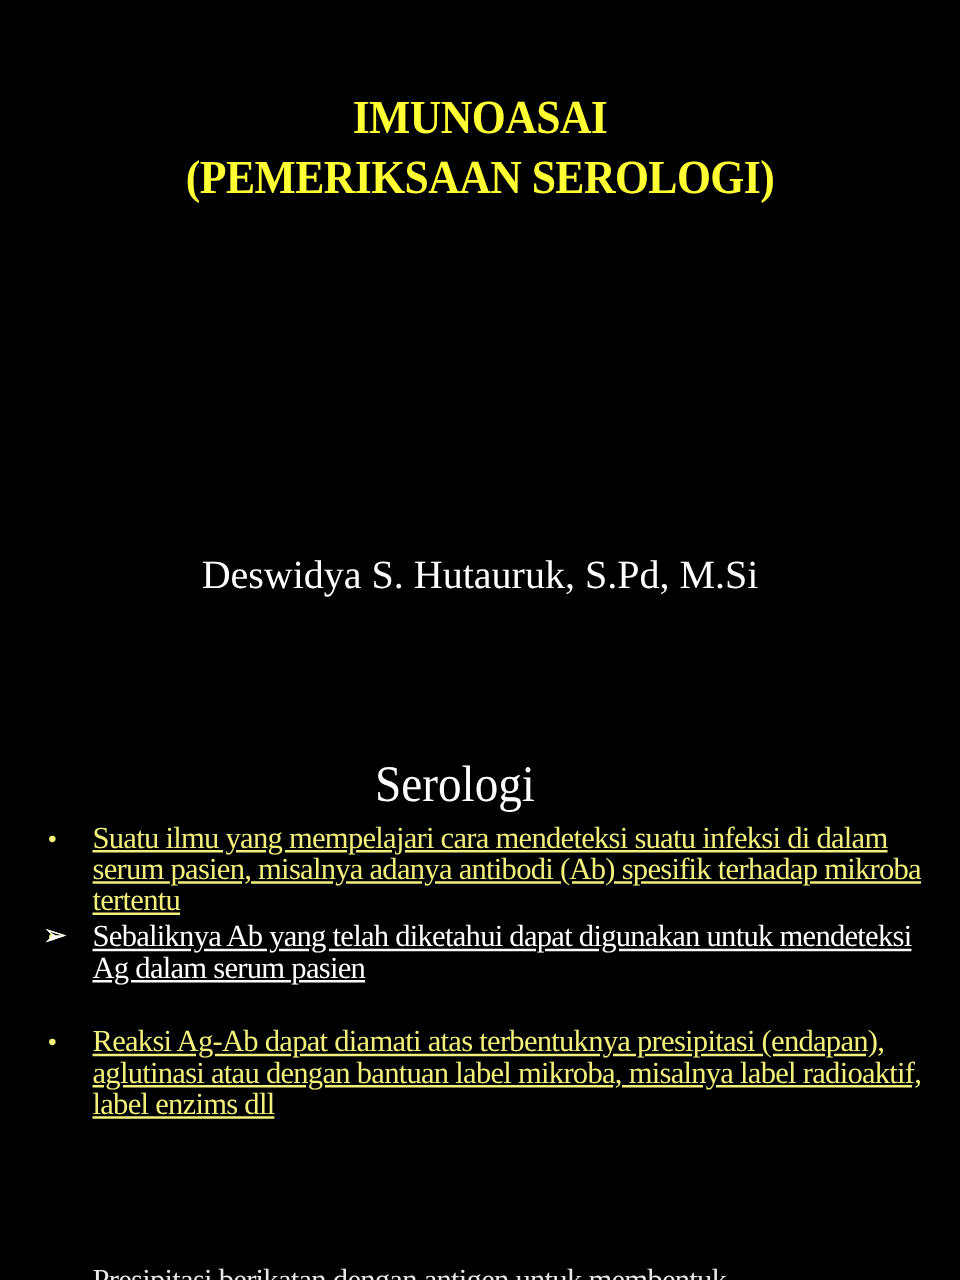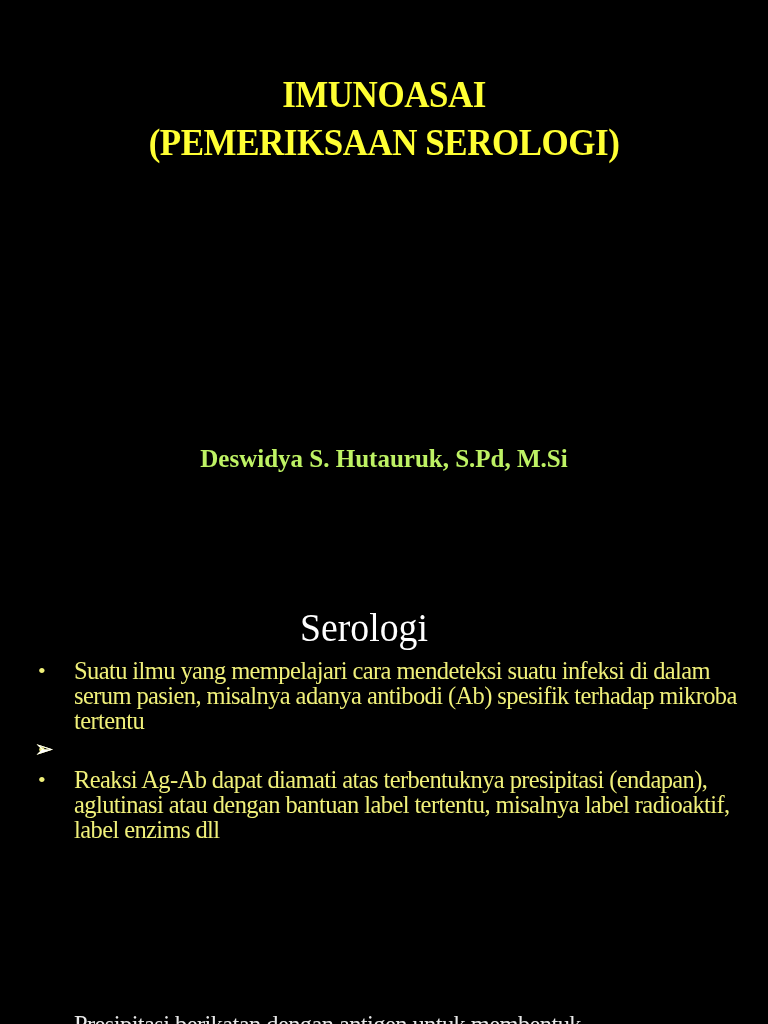--- a/index.html
+++ b/index.html
@@ -38,24 +38,23 @@
     }
     .title-line-1 { top: 72px; }
     .title-line-2 { top: 120px; }
 
     .author {
       position: absolute;
       top: 444px;
       left: 0;
       width: 768px;
       text-align: center;
-      color: #bef264;
-      font-size: 25px;
+      color: #ffffff;
+      font-size: 32px;
       line-height: 30px;
-      font-weight: bold;
     }
 
     .heading {
       position: absolute;
       top: 602px;
       left: 0;
       width: 728px;
       text-align: center;
       color: #ffffff;
       font-size: 41px;
@@ -82,21 +81,21 @@
       letter-spacing: -0.6px;
       margin-bottom: 4px;
     }
     .bullet .marker {
       position: absolute;
       left: 38px;
       top: 0;
       width: 30px;
       font-size: 22px;
     }
-    .bullet .text { display: block; }
+    .bullet .text { display: block; text-decoration: underline; }
     .yellow { color: #f0f07a; }
     .white { color: #ffffff; }
     .marker.arrow {
       left: 34px;
       font-size: 24px;
     }
     .gap { height: 30px; }
     .cut-line {
       position: absolute;
       top: 1012px;
@@ -129,21 +128,22 @@
     <span class="text">Suatu ilmu yang mempelajari cara mendeteksi suatu infeksi di dalam serum pasien, misalnya adanya antibodi (Ab) spesifik terhadap mikroba tertentu</span>
   </li>
   <li class="bullet yellow">
     <span class="marker">•</span>
   </li>
   <li class="bullet yellow">
     <span class="marker arrow">➢</span>
   </li>
   <li class="bullet white">
     <span class="marker arrow">➢</span>
+    <span class="text">Sebaliknya Ab yang telah diketahui dapat digunakan untuk mendeteksi Ag dalam serum pasien</span>
   </li>
   <li class="gap"></li>
   <li class="bullet yellow">
     <span class="marker">•</span>
-    <span class="text">Reaksi Ag-Ab dapat diamati atas terbentuknya presipitasi (endapan), aglutinasi atau dengan bantuan label tertentu, misalnya label radioaktif, label enzims dll</span>
+    <span class="text">Reaksi Ag-Ab dapat diamati atas terbentuknya presipitasi (endapan), aglutinasi atau dengan bantuan label mikroba, misalnya label radioaktif, label enzims dll</span>
   </li>
 </ul>
 
 <div class="cut-line">Presipitasi berikatan dengan antigen untuk membentuk</div>
 
 </body></html>

